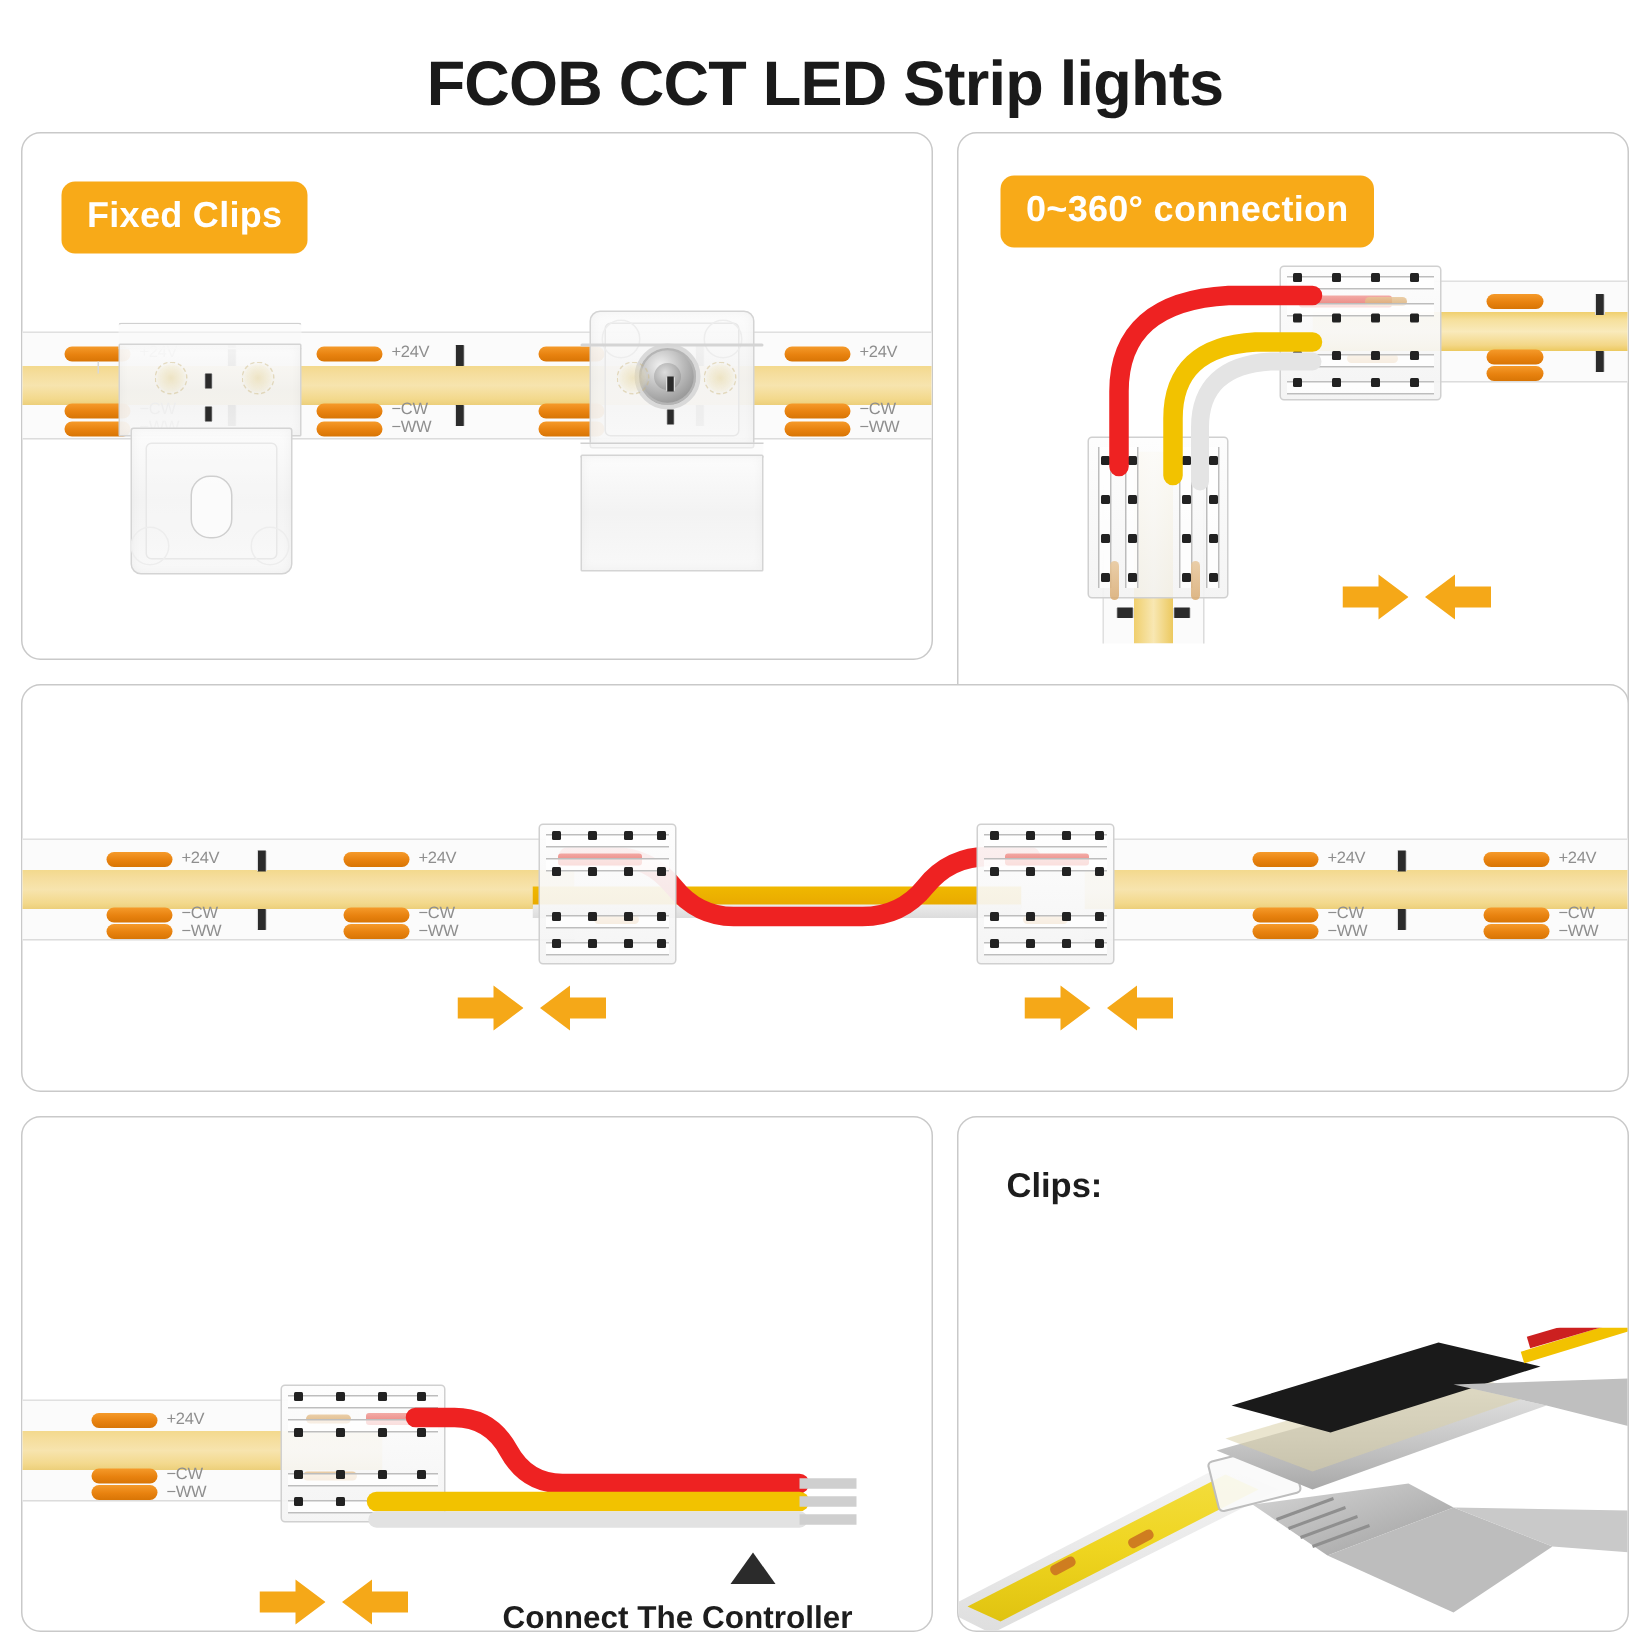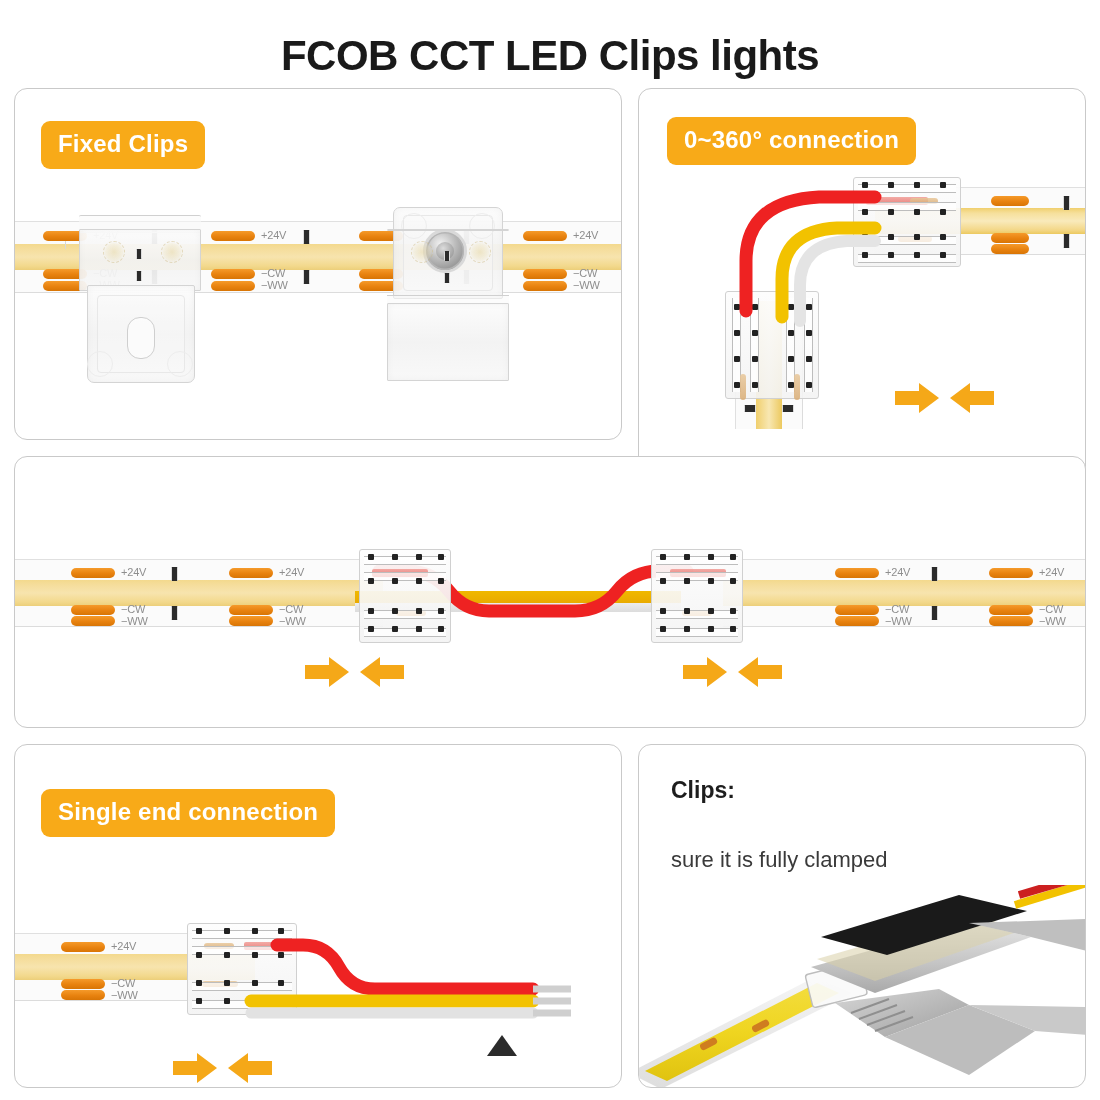--- a/index.html
+++ b/index.html
@@ -208,21 +208,21 @@
     border-right: 15px solid transparent;
     border-bottom: 21px solid #2b2b2b;
   }
 
   
   .photo-wrap { position:absolute; overflow:hidden; }
 </style>
 </head>
 <body>
 
-<div class="title">FCOB CCT LED Clips lights</div>
+<div class="title">FCOB CCT LED Strip lights</div>
 
 <div class="grid">
 
   <div class="panel" id="panel-fixed-clips">
 
     <div class="badge" style="left:26px; top:32px;text-align:right;">Fixed Clips</div>
 
     <div class="strip" style="left:-4px; top:132px; width:616px; height:72px;">
       <div class="strip-core"></div>
       <div class="pads">
@@ -518,21 +518,20 @@
         <polygon points="0,10 24,10 24,2 44,17 24,32 24,24 0,24" fill="#f5a818"></polygon>
       </svg>
       <svg class="arrow" viewBox="0 0 44 34">
         <polygon points="44,10 20,10 20,2 0,17 20,32 20,24 44,24" fill="#f5a818"></polygon>
       </svg>
     </div>
   </div>
 
   <div class="panel" id="panel-single">
 
-    <div class="badge" style="left:26px; top:44px;">Single end connection</div>
 
     <div class="strip" style="left:-4px; top:188px; width:244px; height:68px;">
       <div class="strip-core"></div>
       <div class="pads">
         <div class="pad" style="left:50px; top:8px;"></div>
         <span class="pad-lbl" style="left:100px; top:6px;">+24V</span>
         <div class="pad" style="left:50px; top:45px;"></div>
         <div class="pad" style="left:50px; top:56px;"></div>
         <span class="pad-lbl" style="left:100px; top:43px;">−CW</span>
         <span class="pad-lbl" style="left:100px; top:55px;">−WW</span>
@@ -582,26 +581,26 @@
     <div class="arrows" style="left:158px; top:306px;">
       <svg class="arrow" viewBox="0 0 44 34">
         <polygon points="0,10 24,10 24,2 44,17 24,32 24,24 0,24" fill="#f5a818"></polygon>
       </svg>
       <svg class="arrow" viewBox="0 0 44 34">
         <polygon points="44,10 20,10 20,2 0,17 20,32 20,24 44,24" fill="#f5a818"></polygon>
       </svg>
     </div>
 
     <div class="ctrl-tri" style="left:472px; top:290px;"></div>
+    <div class="ctrl-caption" style="left:320px; top:322px;">Connect The Controller</div>
   </div>
 
   <div class="panel" id="panel-note">
 
     <div class="note-title" style="left:32px; top:32px;">Clips:</div>
-    <div class="note-line" style="left:32px; top:102px;">sure it is fully clamped</div>
 
     <div class="photo-wrap" style="left:0; top:140px; width:448px; height:204px;">
       <svg width="448" height="204" viewBox="0 0 448 204">
         <defs>
           <linearGradient id="gMetal" x1="0" y1="0" x2="0" y2="1">
             <stop offset="0%" stop-color="#e4e4e4"></stop>
             <stop offset="55%" stop-color="#c6c6c6"></stop>
             <stop offset="100%" stop-color="#a9a9a9"></stop>
           </linearGradient>
           <linearGradient id="gMetal2" x1="0" y1="0" x2="1" y2="1">

